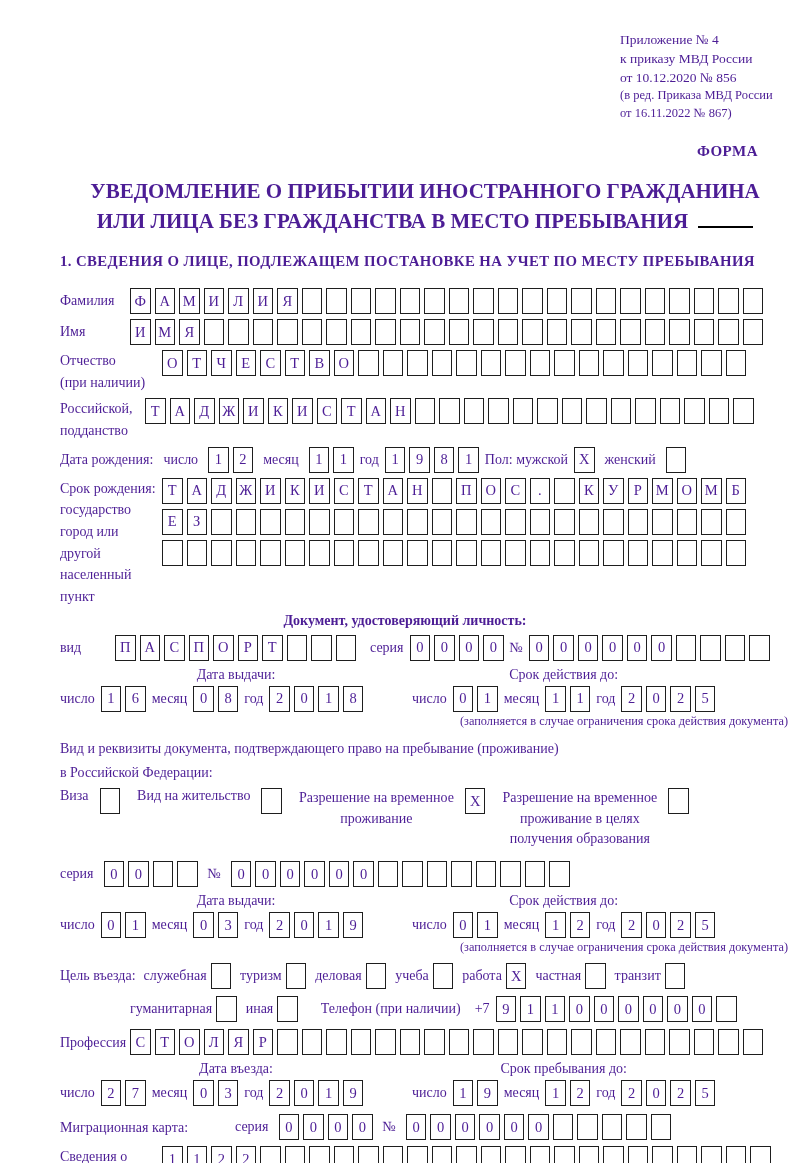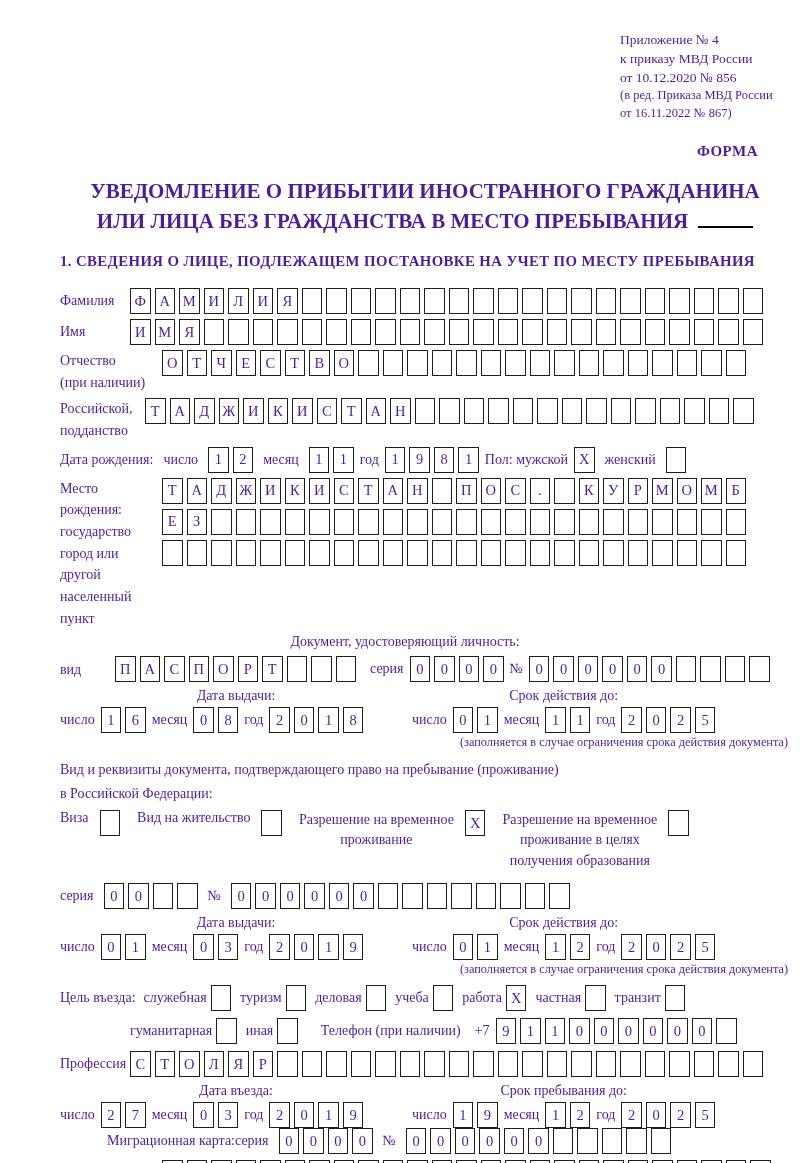--- a/index.html
+++ b/index.html
@@ -41,21 +41,21 @@
     width: 20.5px; height: 26px;
     border: 1.6px solid #1e1e1e;
     display: flex; align-items: center; justify-content: center;
     font-size: 14.5px; line-height: 1;
     background: #fff;
   }
 
   .lab { flex: 0 0 auto; }
   .gap6 { margin-left: 6px; } .gap10 { margin-left: 10px; } .gap14 { margin-left: 14px; }
 
-  .doc-head { text-align: center; font-weight: normal; margin: 3px 40px 6px 0; }
+  .doc-head { text-align: center; font-weight: bold; margin: 3px 40px 6px 0; }
 
   
   .datepair { display: flex; margin-top: 6px; }
   .dg { display: inline-flex; flex-direction: column; }
   .dg.left { width: 352px; }
   .dg-head { text-align: center; margin-bottom: 3px; }
   .dg-row { display: flex; align-items: center; gap: 6px; }
   .note { font-size: 12.3px; text-align: right; padding-right: 2px; margin: 2px 0 8px; }
 
   .intro { line-height: 1.7; margin: 2px 0 4px; }
@@ -243,21 +243,21 @@
         <span class="cell">X</span>
       </span>
     <span class="lab gap10">женский</span>
     <span class="cells gap10">
         <span class="cell">&nbsp;</span>
       </span>
   </div>
 
   <div class="frow top" style="margin-top:4px;">
     <div class="flabel stack w102">
-      <div>Место рождения:</div>
+      <div>Срок рождения:</div>
       <div>государство</div>
       <div>город или другой</div>
       <div>населенный пункт</div>
     </div>
     <div class="col">
       <span class="cells">
           <span class="cell">Т</span>
           <span class="cell">А</span>
           <span class="cell">Д</span>
           <span class="cell">Ж</span>
@@ -672,21 +672,21 @@
         <span class="cells">
             <span class="cell">2</span>
             <span class="cell">0</span>
             <span class="cell">2</span>
             <span class="cell">5</span>
           </span>
       </div>
     </div>
   </div>
 
-  <div class="frow" style="text-align:right;">
+  <div class="frow" style="margin-top:8px;">
     <span class="flabel" style="width:175px;">Миграционная карта:</span>
     <span class="lab">серия</span>
     <span class="cells gap10">
         <span class="cell">0</span>
         <span class="cell">0</span>
         <span class="cell">0</span>
         <span class="cell">0</span>
       </span>
     <span class="lab gap10">№</span>
     <span class="cells gap10">

